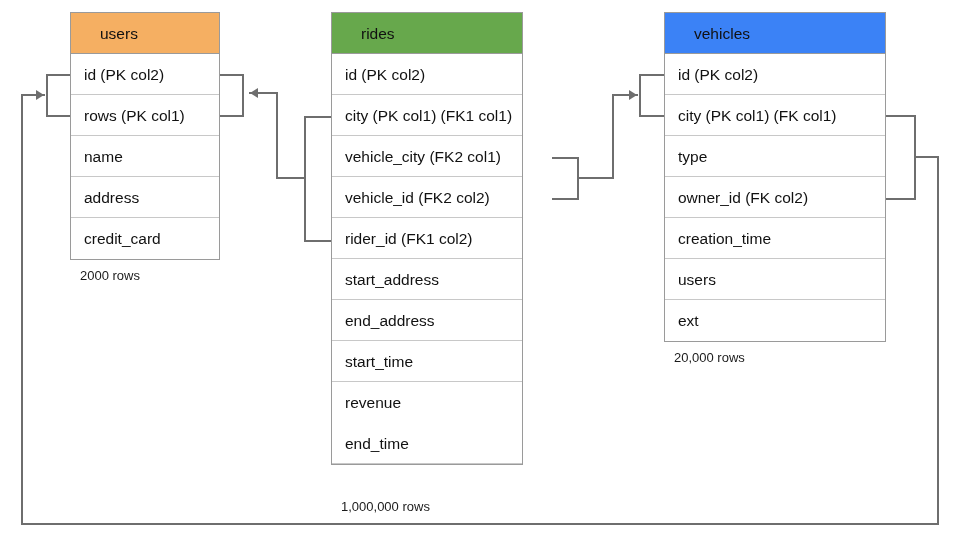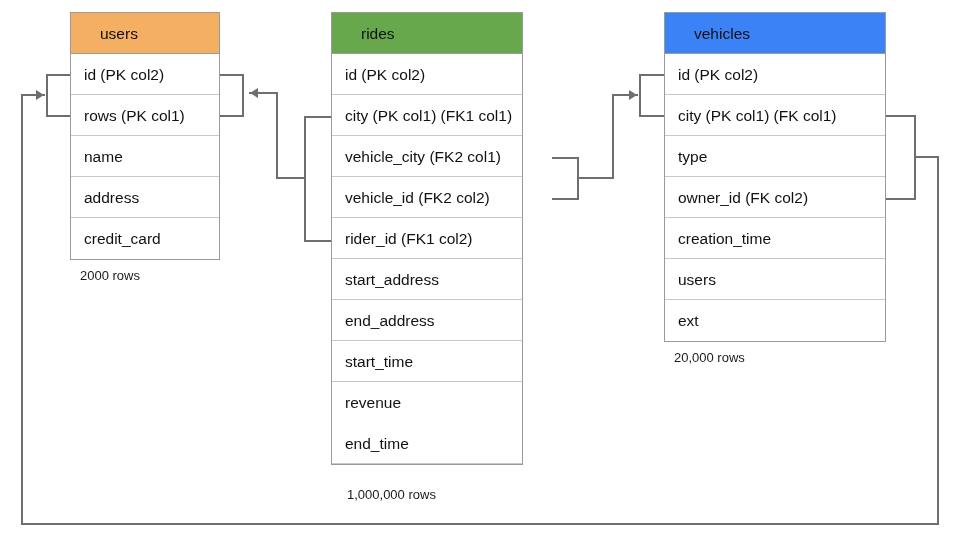--- a/index.html
+++ b/index.html
@@ -96,21 +96,21 @@
         <div class="entity-field">city (PK col1) (FK1 col1)</div>
         <div class="entity-field">vehicle_city (FK2 col1)</div>
         <div class="entity-field">vehicle_id (FK2 col2)</div>
         <div class="entity-field">rider_id (FK1 col2)</div>
         <div class="entity-field">start_address</div>
         <div class="entity-field">end_address</div>
         <div class="entity-field">start_time</div>
         <div class="entity-field last">revenue</div>
         <div class="entity-field">end_time</div>
       </div>
-      <div class="row-count" style="left: 341px; top: 487px; margin-left: 6px;">1,000,000 rows</div>
+      <div class="row-count" style="left: 341px; top: 499px;">1,000,000 rows</div>
       <div class="entity" style="left: 664px; top: 12px; width: 222px;">
         <div class="entity-header" style="background: #3b82f6;">vehicles</div>
         <div class="entity-field">id (PK col2)</div>
         <div class="entity-field">city (PK col1) (FK col1)</div>
         <div class="entity-field">type</div>
         <div class="entity-field">owner_id (FK col2)</div>
         <div class="entity-field">creation_time</div>
         <div class="entity-field">users</div>
         <div class="entity-field last">ext</div>
       </div>

